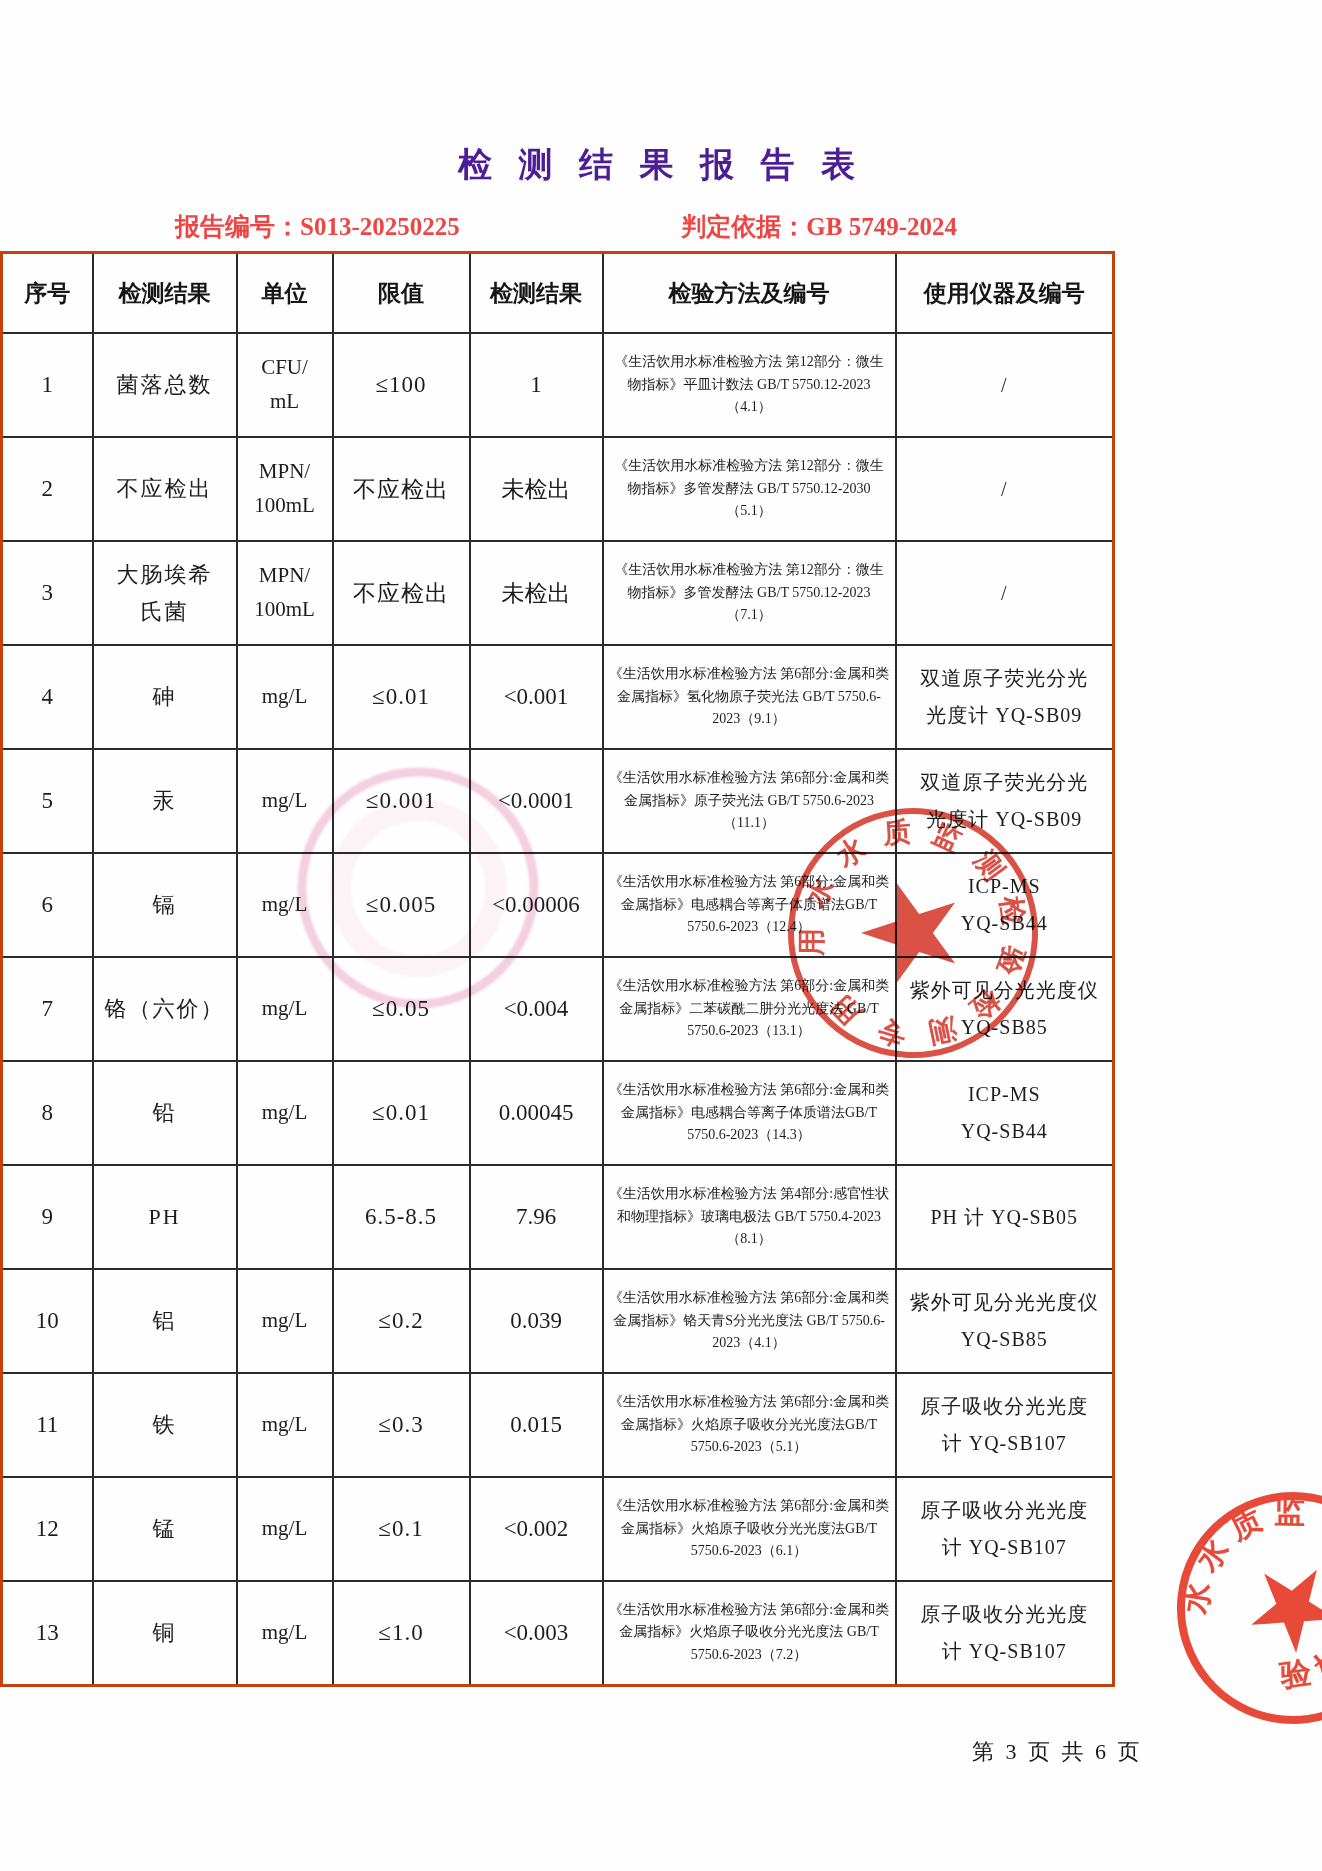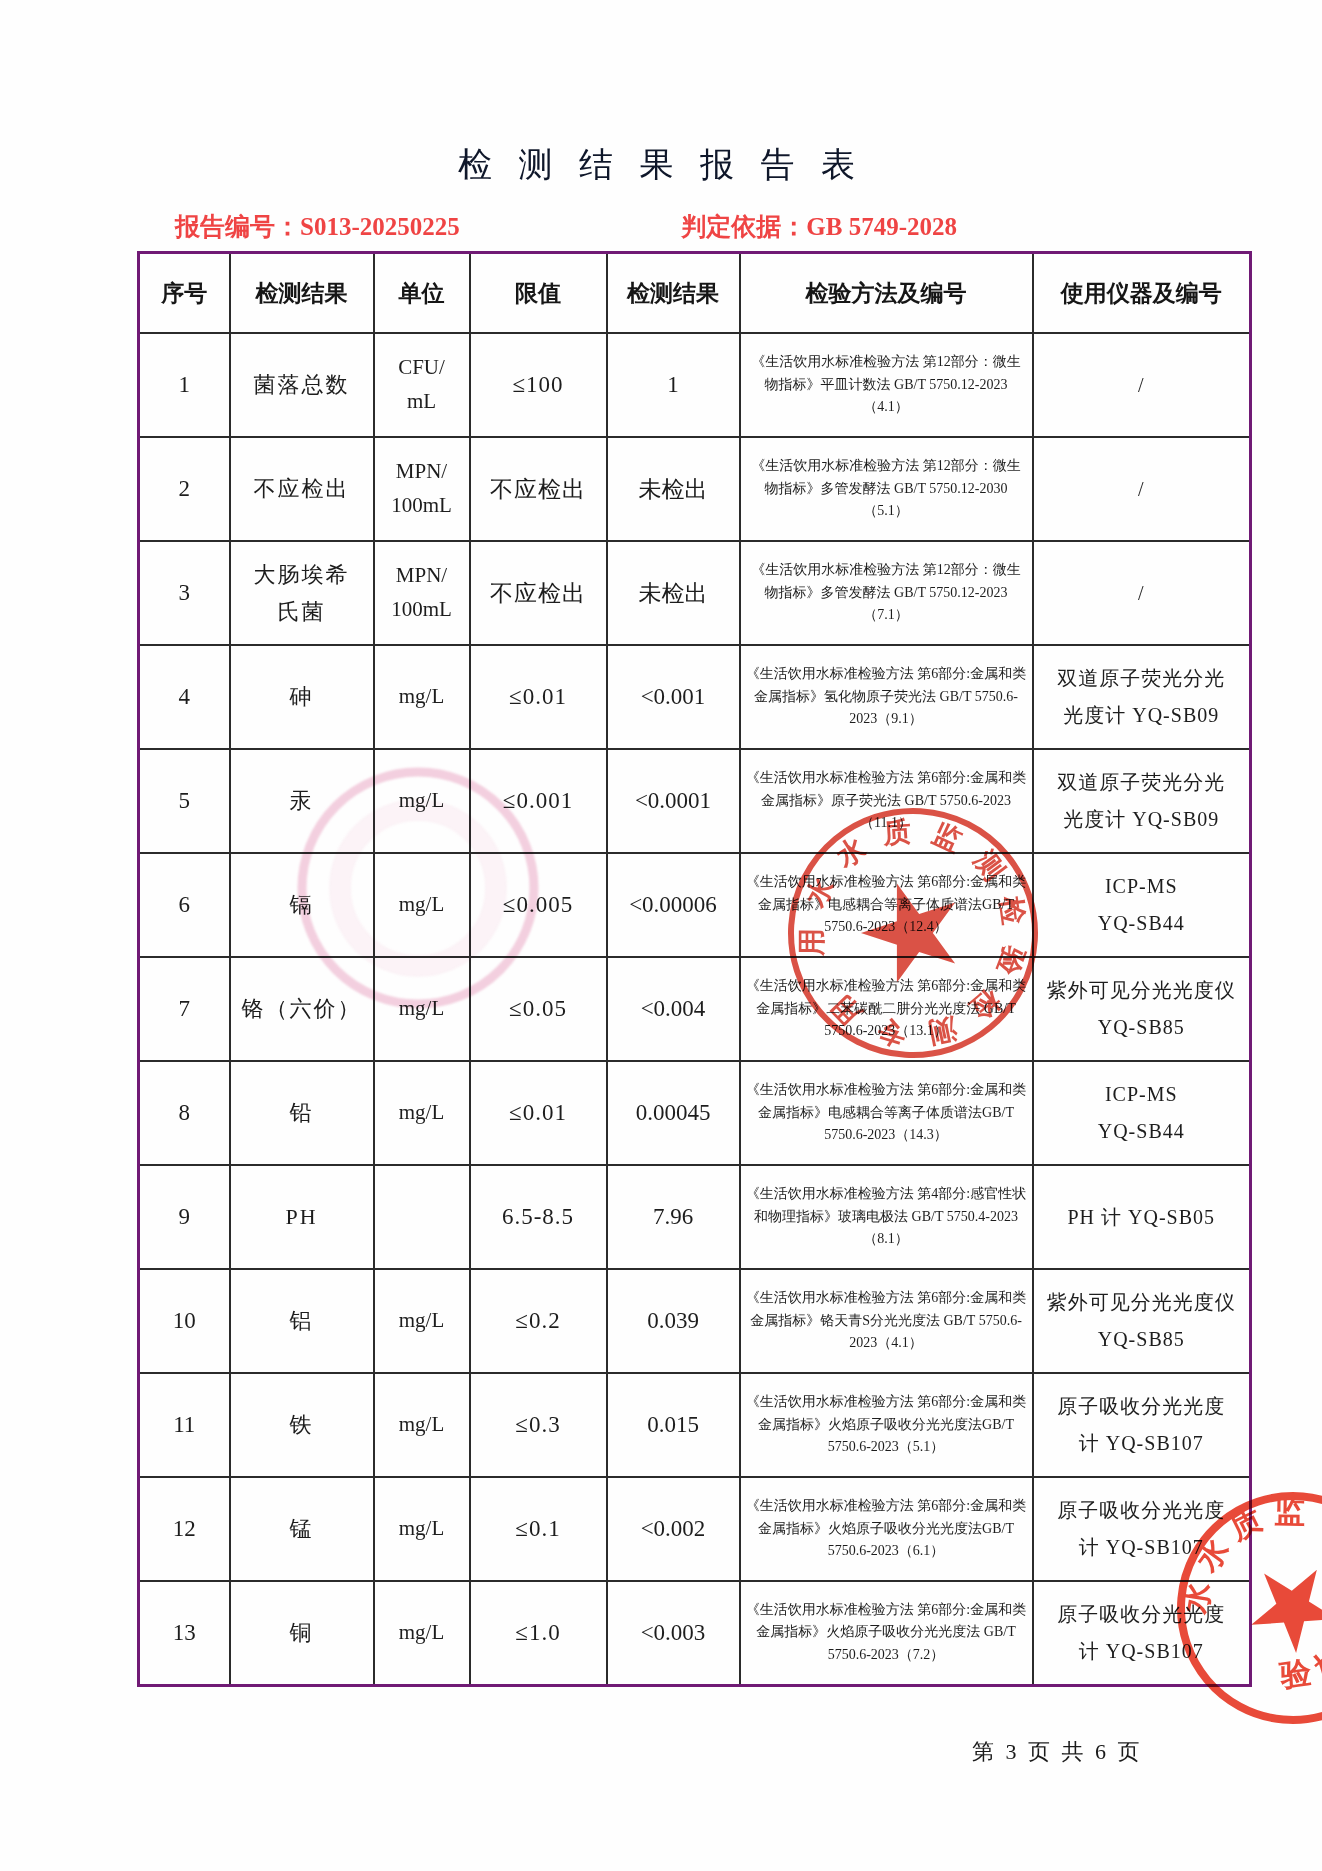--- a/index.html
+++ b/index.html
@@ -9,41 +9,40 @@
     width:1322px;height:1871px;
     background:#fefefe;
     overflow:hidden;
     color:#1d1d1d;
     font-family:"Liberation Serif","DejaVu Serif",serif;
   }
   .title{
     padding-top:142px;
     text-align:center;
     font-size:34px;
-    font-weight:normal;
+    font-weight:bold;
     letter-spacing:9px;
-    color:#0f172a;
+    color:#4c1d95;
   }
   .meta{
     margin:22px 0 8px 137px;
     width:1113px;
     display:flex;
     align-items:baseline;
     font-size:25px;
     font-weight:bold;
     color:#ef4444;
   }
   .meta-left{margin-left:38px;}
   .meta-right{margin-left:auto;margin-right:293px;}
   table.results{
-    margin-left:137px;
     width:1113px;
     border-collapse:collapse;
     table-layout:fixed;
-    border:3px solid #701a75;
+    border:3px solid #c2410c;
   }
   table.results th, table.results td{
     border:2px solid #2b2b2b;
     text-align:center;
     vertical-align:middle;
     padding:2px 4px;
     overflow:hidden;
   }
   table.results thead th{
     height:74px;
@@ -80,21 +79,21 @@
 </style>
 </head>
 <body>
 
 <div class="page">
 
   <div class="title">检 测 结 果 报 告 表</div>
 
   <div class="meta">
     <div class="meta-left"><span>报告编号：</span><span>S013-20250225</span></div>
-    <div class="meta-right"><span>判定依据：</span><span>GB 5749-2028</span></div>
+    <div class="meta-right"><span>判定依据：</span><span>GB 5749-2024</span></div>
   </div>
 
   <table class="results">
     <colgroup>
       <col class="c-no">
         <col class="c-item">
         <col class="c-unit">
         <col class="c-limit">
       <col class="c-result">
         <col class="c-method">

